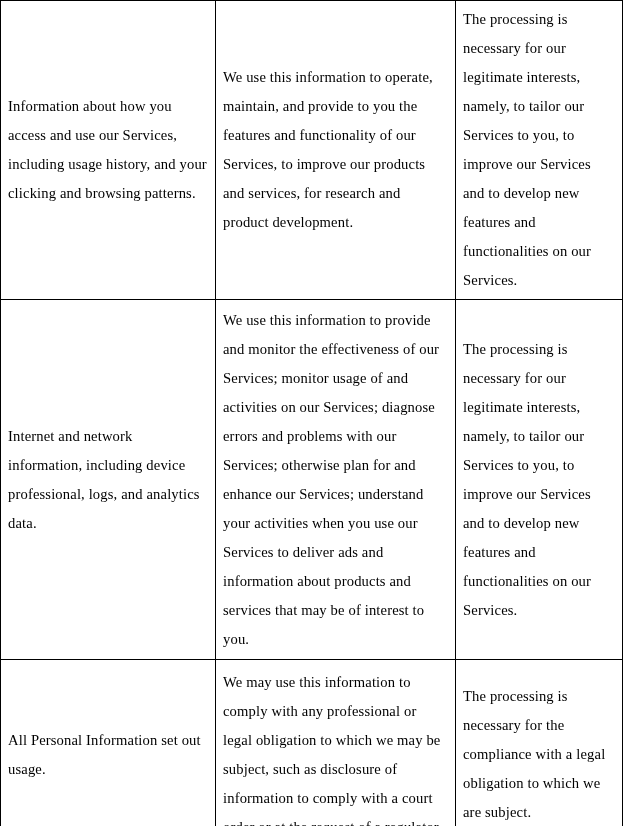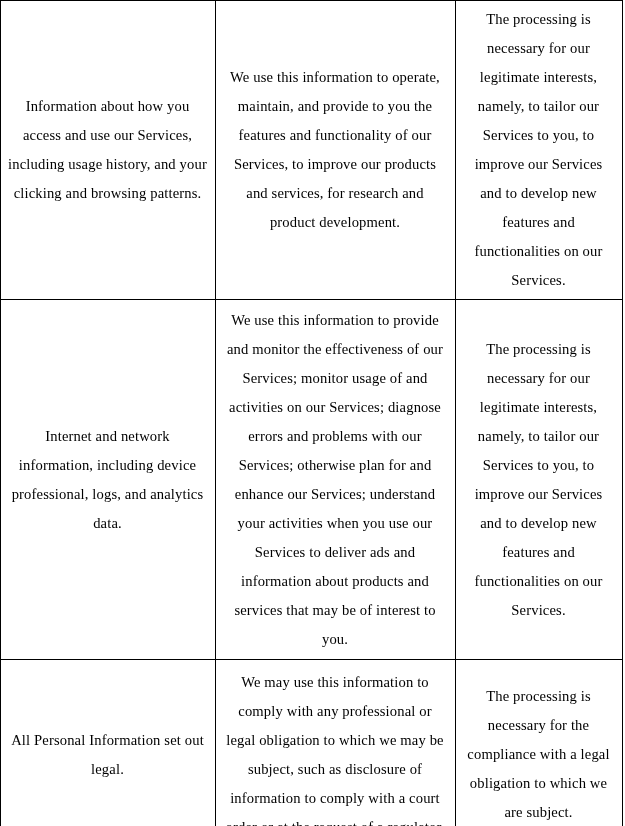--- a/index.html
+++ b/index.html
@@ -34,21 +34,21 @@
     border-bottom: 1.4px solid #000;
   }
 
   table.legal-basis-table td {
     border-right: 1.4px solid #000;
     border-bottom: 1.4px solid #000;
     vertical-align: middle;
     padding: 4px 8px 4px 7px;
     font-size: 14.6px;
     line-height: 29px;
-    text-align: center;
+    text-align: left;
     font-weight: normal;
     letter-spacing: 0.01em;
   }
 
   table.legal-basis-table tr:last-child td {
     border-bottom: none;
   }
   table.legal-basis-table td:last-child {
     border-right: none;
   }
@@ -100,21 +100,21 @@
         <td>
           <span class="cell-text">We use this information to provide and monitor the effectiveness of our Services; monitor usage of and activities on our Services; diagnose errors and problems with our Services; otherwise plan for and enhance our Services; understand your activities when you use our Services to deliver ads and information about products and services that may be of interest to you.</span>
         </td>
         <td>
           <span class="cell-text">The processing is necessary for our legitimate interests, namely, to tailor our Services to you, to improve our Services and to develop new features and functionalities on our Services.</span>
         </td>
       </tr>
 
       <tr class="r3">
         <td>
-          <span class="cell-text">All Personal Information set out legal.</span>
+          <span class="cell-text">All Personal Information set out usage.</span>
         </td>
         <td>
           <span class="cell-text">We may use this information to comply with any professional or legal obligation to which we may be subject, such as disclosure of information to comply with a court order or at the request of a regulator.</span>
         </td>
         <td>
           <span class="cell-text">The processing is necessary for the compliance with a legal obligation to which we are subject.</span>
         </td>
       </tr>
 
     </tbody>

